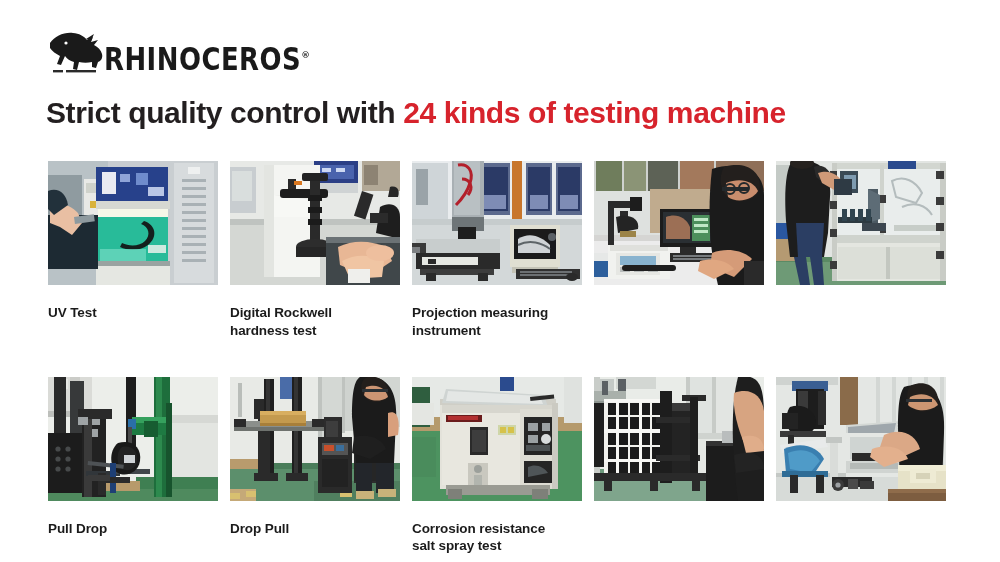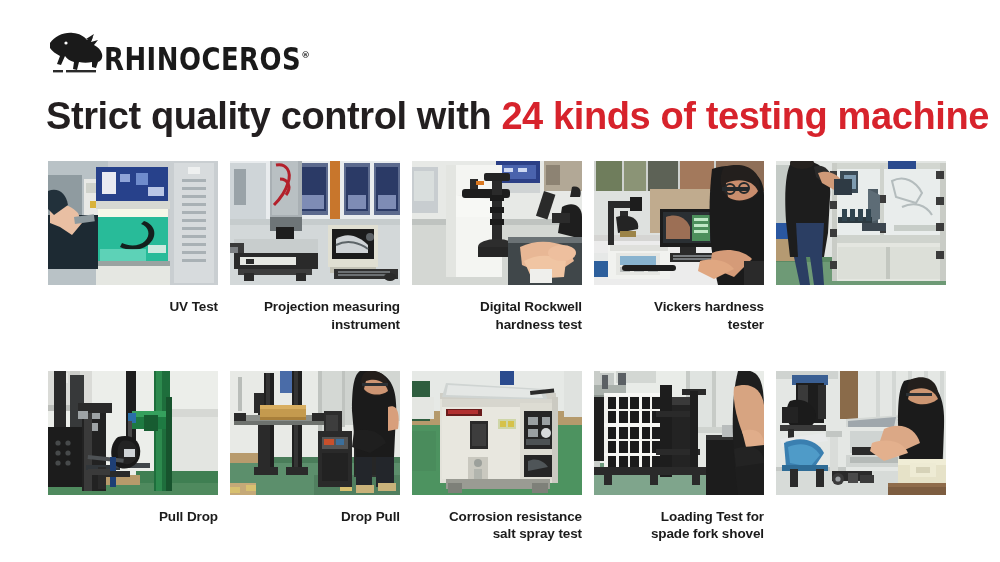--- a/index.html
+++ b/index.html
@@ -47,21 +47,21 @@
     font-weight: bold;
     transform: scaleY(0.85);
     display: inline-block;
   }
 
   
   .title {
     position: absolute;
     left: 46px;
     top: 96px;
-    font-size: 38px;
+    font-size: 30px;
     font-weight: bold;
     letter-spacing: -0.4px;
     color: #231f20;
     white-space: nowrap;
     line-height: 1.1;
   }
   .title .accent { color: #d7232c; }
 
   
   .grid {
@@ -78,22 +78,22 @@
   .thumb {
     width: 170px;
     height: 124px;
     overflow: hidden;
     position: relative;
     background: #cfd3d6;
   }
   .thumb svg { display: block; width: 170px; height: 124px; }
 
   .caption {
-    margin-top: 13px;
-    text-align: right;
+    margin-top: 19px;
+    text-align: left;
     font-size: 13.5px;
     font-weight: bold;
     color: #1b1b1b;
     line-height: 1.32;
     letter-spacing: -0.1px;
   }
 </style>
 </head>
 <body>
 
@@ -159,20 +159,65 @@
               <rect x="134" y="66" width="24" height="3"></rect>
                 <rect x="134" y="74" width="24" height="3"></rect>
               <rect x="134" y="82" width="24" height="3"></rect>
                 <rect x="134" y="90" width="24" height="3"></rect>
               <rect x="134" y="98" width="24" height="3"></rect>
             </g>
             <rect x="140" y="6" width="12" height="7" fill="#eef0f0"></rect>
           </svg>
         </div>
         <div class="caption">UV Test</div>
+      </div>
+
+      <div class="cell">
+        <div class="thumb">
+          <svg viewBox="0 0 170 124" preserveAspectRatio="none">
+            <rect width="170" height="124" fill="#dfe2e0"></rect>
+            <rect x="0" y="0" width="170" height="58" fill="#e7e9e6"></rect>
+            <rect x="0" y="6" width="26" height="46" fill="#c8cdd0"></rect>
+            <rect x="2" y="10" width="20" height="30" fill="#d9dedd"></rect>
+            <rect x="84" y="0" width="44" height="22" fill="#2b3f86"></rect>
+            <rect x="88" y="4" width="36" height="14" fill="#4a63ad"></rect>
+            <rect x="92" y="7" width="9" height="4" fill="#cdd8f2"></rect>
+            <rect x="106" y="7" width="9" height="4" fill="#cdd8f2"></rect>
+            <rect x="84" y="22" width="44" height="10" fill="#cfd3d4"></rect>
+            <rect x="132" y="0" width="38" height="30" fill="#b2a896"></rect>
+            <rect x="134" y="4" width="14" height="20" fill="#8d8373"></rect>
+            <rect x="0" y="58" width="170" height="66" fill="#d4d7d3"></rect>
+            <rect x="0" y="58" width="170" height="6" fill="#bfc3c0"></rect>
+            <rect x="34" y="4" width="56" height="112" fill="#f4f5f2"></rect>
+            <rect x="34" y="4" width="10" height="112" fill="#e3e5e1"></rect>
+            <rect x="44" y="34" width="46" height="22" fill="#e9eae6"></rect>
+            <path d="M44 34 L90 40 L90 56 L44 56 Z" fill="#f7f8f5"></path>
+            <rect x="58" y="18" width="8" height="14" fill="#2a2a2a"></rect>
+            <rect x="50" y="28" width="48" height="9" rx="3" fill="#1d1d1d"></rect>
+            <rect x="64" y="20" width="8" height="4" fill="#d9771f"></rect>
+            <rect x="72" y="12" width="26" height="8" rx="2" fill="#232323"></rect>
+            <rect x="80" y="20" width="10" height="62" fill="#2a2a2a"></rect>
+            <rect x="78" y="34" width="14" height="6" fill="#1b1b1b"></rect>
+            <rect x="78" y="46" width="14" height="6" fill="#1b1b1b"></rect>
+            <rect x="78" y="58" width="14" height="6" fill="#1b1b1b"></rect>
+            <ellipse cx="85" cy="86" rx="19" ry="8" fill="#2d2d2d"></ellipse>
+            <rect x="66" y="86" width="38" height="10" fill="#262626"></rect>
+            <path d="M150 46 C160 40 170 44 170 56 L170 78 L146 72 Z" fill="#1e1e1e"></path>
+            <rect x="140" y="52" width="18" height="10" fill="#2b2b2b"></rect>
+            <rect x="132" y="30" width="12" height="26" fill="#2a2a2a" transform="rotate(18 132 30)"></rect>
+            <path d="M160 26 C168 24 170 30 168 36 L158 36 Z" fill="#262626"></path>
+            <rect x="96" y="76" width="74" height="48" fill="#40474a"></rect>
+            <rect x="96" y="76" width="74" height="6" fill="#6b7275"></rect>
+            <path d="M108 86 C124 78 142 80 156 86 L162 100 L138 116 L110 104 Z" fill="#e8b795"></path>
+            <path d="M112 100 C126 92 142 94 154 100 L152 116 L120 118 Z" fill="#f0c5a3"></path>
+            <rect x="118" y="108" width="22" height="14" fill="#efefec"></rect>
+            <ellipse cx="150" cy="92" rx="14" ry="8" fill="#eebf9e"></ellipse>
+          </svg>
+        </div>
+        <div class="caption">Digital Rockwell<br>hardness test</div>
       </div>
 
       <div class="cell">
         <div class="thumb">
           <svg viewBox="0 0 170 124" preserveAspectRatio="none">
             <rect width="170" height="124" fill="#dfe3e5"></rect>
             <rect x="0" y="0" width="170" height="62" fill="#e9ecee"></rect>
             <rect x="0" y="2" width="36" height="56" fill="#cfd5d8"></rect>
             <rect x="4" y="8" width="12" height="36" fill="#9aa3a8"></rect>
             <rect x="68" y="2" width="30" height="52" fill="#5c6a8e"></rect>
@@ -210,65 +255,20 @@
             <rect x="100" y="106" width="46" height="6" fill="#c4c3b6"></rect>
             <rect x="104" y="108" width="64" height="10" fill="#303030"></rect>
             <g fill="#6c7073">
               <rect x="108" y="110" width="52" height="2"></rect>
                 <rect x="108" y="113" width="52" height="2"></rect>
             </g>
             <ellipse cx="160" cy="116" rx="6" ry="4" fill="#2a2a2a"></ellipse>
           </svg>
         </div>
         <div class="caption">Projection measuring<br>instrument</div>
-      </div>
-
-      <div class="cell">
-        <div class="thumb">
-          <svg viewBox="0 0 170 124" preserveAspectRatio="none">
-            <rect width="170" height="124" fill="#dfe2e0"></rect>
-            <rect x="0" y="0" width="170" height="58" fill="#e7e9e6"></rect>
-            <rect x="0" y="6" width="26" height="46" fill="#c8cdd0"></rect>
-            <rect x="2" y="10" width="20" height="30" fill="#d9dedd"></rect>
-            <rect x="84" y="0" width="44" height="22" fill="#2b3f86"></rect>
-            <rect x="88" y="4" width="36" height="14" fill="#4a63ad"></rect>
-            <rect x="92" y="7" width="9" height="4" fill="#cdd8f2"></rect>
-            <rect x="106" y="7" width="9" height="4" fill="#cdd8f2"></rect>
-            <rect x="84" y="22" width="44" height="10" fill="#cfd3d4"></rect>
-            <rect x="132" y="0" width="38" height="30" fill="#b2a896"></rect>
-            <rect x="134" y="4" width="14" height="20" fill="#8d8373"></rect>
-            <rect x="0" y="58" width="170" height="66" fill="#d4d7d3"></rect>
-            <rect x="0" y="58" width="170" height="6" fill="#bfc3c0"></rect>
-            <rect x="34" y="4" width="56" height="112" fill="#f4f5f2"></rect>
-            <rect x="34" y="4" width="10" height="112" fill="#e3e5e1"></rect>
-            <rect x="44" y="34" width="46" height="22" fill="#e9eae6"></rect>
-            <path d="M44 34 L90 40 L90 56 L44 56 Z" fill="#f7f8f5"></path>
-            <rect x="58" y="18" width="8" height="14" fill="#2a2a2a"></rect>
-            <rect x="50" y="28" width="48" height="9" rx="3" fill="#1d1d1d"></rect>
-            <rect x="64" y="20" width="8" height="4" fill="#d9771f"></rect>
-            <rect x="72" y="12" width="26" height="8" rx="2" fill="#232323"></rect>
-            <rect x="80" y="20" width="10" height="62" fill="#2a2a2a"></rect>
-            <rect x="78" y="34" width="14" height="6" fill="#1b1b1b"></rect>
-            <rect x="78" y="46" width="14" height="6" fill="#1b1b1b"></rect>
-            <rect x="78" y="58" width="14" height="6" fill="#1b1b1b"></rect>
-            <ellipse cx="85" cy="86" rx="19" ry="8" fill="#2d2d2d"></ellipse>
-            <rect x="66" y="86" width="38" height="10" fill="#262626"></rect>
-            <path d="M150 46 C160 40 170 44 170 56 L170 78 L146 72 Z" fill="#1e1e1e"></path>
-            <rect x="140" y="52" width="18" height="10" fill="#2b2b2b"></rect>
-            <rect x="132" y="30" width="12" height="26" fill="#2a2a2a" transform="rotate(18 132 30)"></rect>
-            <path d="M160 26 C168 24 170 30 168 36 L158 36 Z" fill="#262626"></path>
-            <rect x="96" y="76" width="74" height="48" fill="#40474a"></rect>
-            <rect x="96" y="76" width="74" height="6" fill="#6b7275"></rect>
-            <path d="M108 86 C124 78 142 80 156 86 L162 100 L138 116 L110 104 Z" fill="#e8b795"></path>
-            <path d="M112 100 C126 92 142 94 154 100 L152 116 L120 118 Z" fill="#f0c5a3"></path>
-            <rect x="118" y="108" width="22" height="14" fill="#efefec"></rect>
-            <ellipse cx="150" cy="92" rx="14" ry="8" fill="#eebf9e"></ellipse>
-          </svg>
-        </div>
-        <div class="caption">Digital Rockwell<br>hardness test</div>
       </div>
 
       <div class="cell">
         <div class="thumb">
           <svg viewBox="0 0 170 124" preserveAspectRatio="none">
             <rect width="170" height="124" fill="#dcdfe0"></rect>
             <rect x="0" y="0" width="170" height="34" fill="#cfd2cf"></rect>
             <rect x="2" y="0" width="26" height="30" fill="#6f7d5c"></rect>
             <rect x="30" y="0" width="22" height="30" fill="#8b9476"></rect>
             <rect x="54" y="0" width="30" height="30" fill="#5d6256"></rect>
@@ -314,21 +314,20 @@
             <path d="M130 6 C150 0 166 8 166 26 C164 38 148 44 136 38 C126 32 124 16 130 6 Z" fill="#231f1d"></path>
             <path d="M132 22 C146 16 160 20 164 30 C158 40 142 42 134 36 Z" fill="#c98d6d"></path>
             <rect x="128" y="26" width="26" height="4" fill="#23282b"></rect>
             <circle cx="136" cy="28" r="5" fill="none" stroke="#23282b" stroke-width="2"></circle>
             <circle cx="150" cy="27" r="5" fill="none" stroke="#23282b" stroke-width="2"></circle>
             <path d="M118 92 C134 86 150 90 158 98 L140 116 L116 106 Z" fill="#d59b78"></path>
             <path d="M106 100 C120 96 134 100 140 108 L120 118 L104 110 Z" fill="#e0a781"></path>
             <rect x="150" y="100" width="20" height="24" fill="#2a2a2a"></rect>
           </svg>
         </div>
-        <div class="caption">Vickers hardness<br>tester</div>
       </div>
 
       <div class="cell">
         <div class="thumb">
           <svg viewBox="0 0 170 124" preserveAspectRatio="none">
             <rect width="170" height="124" fill="#d8dcda"></rect>
             <rect x="0" y="0" width="170" height="96" fill="#e2e5e2"></rect>
             <rect x="0" y="96" width="170" height="28" fill="#6e9a76"></rect>
             <rect x="0" y="96" width="170" height="5" fill="#5b8a64"></rect>
             <rect x="0" y="4" width="14" height="92" fill="#c4cac6"></rect>
@@ -628,21 +627,20 @@
             <rect x="98" y="100" width="8" height="14" fill="#2a2a2a"></rect>
             <rect x="112" y="64" width="40" height="60" fill="#1c1c1c"></rect>
             <rect x="112" y="64" width="40" height="5" fill="#333333"></rect>
             <rect x="128" y="54" width="20" height="12" fill="#b9bdbd"></rect>
             <path d="M144 0 C166 -4 170 10 170 40 L170 124 L144 124 C138 80 136 30 144 0 Z" fill="#1e1e1e"></path>
             <path d="M140 16 C156 10 168 18 170 34 L170 72 L152 70 C144 54 138 30 140 16 Z" fill="#d7a481"></path>
             <path d="M148 60 C162 56 170 62 170 74 L152 76 Z" fill="#e0ad8a"></path>
             <path d="M140 78 C158 72 170 78 170 92 L142 96 Z" fill="#232323"></path>
           </svg>
         </div>
-        <div class="caption">Loading Test for<br>spade fork shovel</div>
       </div>
 
       <div class="cell">
         <div class="thumb">
           <svg viewBox="0 0 170 124" preserveAspectRatio="none">
             <rect width="170" height="124" fill="#dfe2df"></rect>
             <rect x="0" y="0" width="170" height="124" fill="#e4e7e4"></rect>
             <g fill="#d3d7d4">
               <rect x="100" y="0" width="4" height="124"></rect>
                 <rect x="116" y="0" width="4" height="124"></rect>

